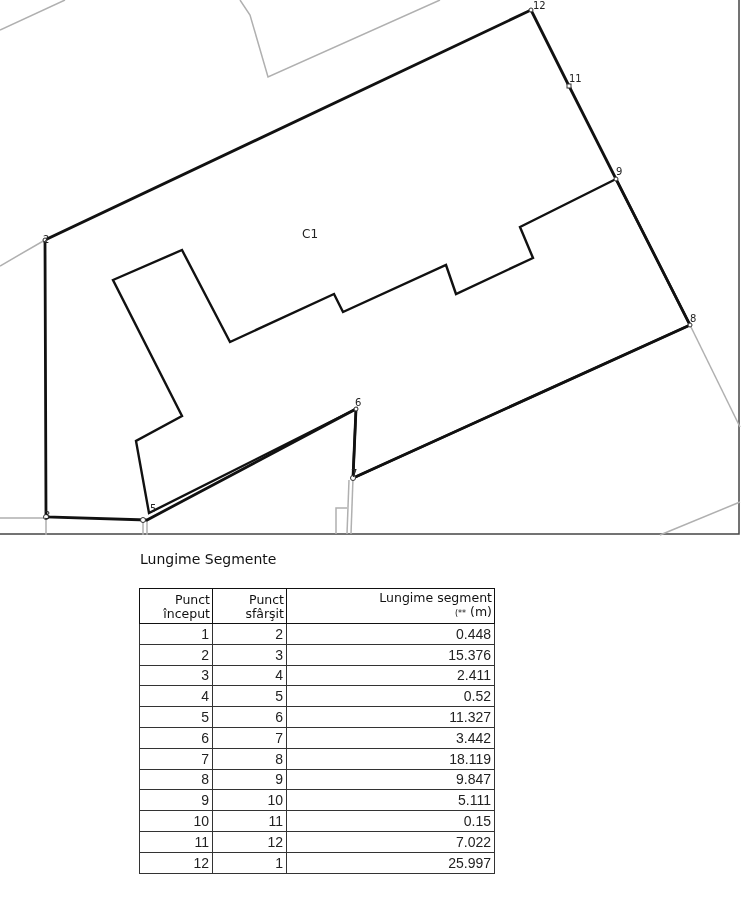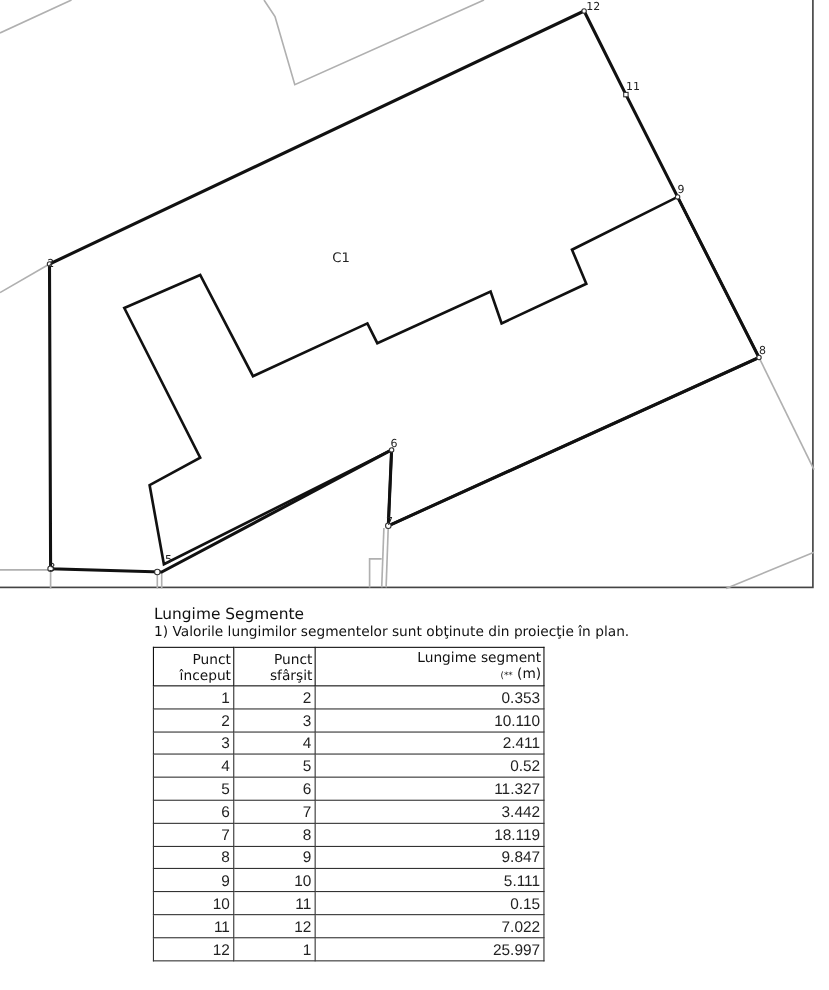--- a/index.html
+++ b/index.html
@@ -62,41 +62,40 @@
   <text class="pt-label" x="355" y="406">6</text>
   <text class="pt-label" x="351" y="477">7</text>
   <text class="pt-label" x="690" y="322">8</text>
   <text class="pt-label" x="616" y="175">9</text>
   <text class="pt-label" x="569" y="82">11</text>
   <text class="pt-label" x="533" y="9">12</text>
 </svg>
 
 <div id="legend">
   <div class="title">Lungime Segmente</div>
-  <div class="note">1) Valorile lungimilor segmentelor sunt obţinute din proiecţie în plan.</div>
 </div>
 
 <table class="seg">
   <thead>
     <tr>
       <th class="c1"><span>Punct</span><br><span>început</span></th>
       <th class="c2"><span>Punct</span><br><span>sfârşit</span></th>
       <th class="c3"><span>Lungime segment</span><br><small>(**</small> <span>(m)</span></th>
     </tr>
   </thead>
   <tbody>
     <tr>
         <td>1</td>
         <td>2</td>
-        <td>0.353</td>
+        <td>0.448</td>
       </tr>
     <tr>
         <td>2</td>
         <td>3</td>
-        <td>10.110</td>
+        <td>15.376</td>
       </tr>
     <tr>
         <td>3</td>
         <td>4</td>
         <td>2.411</td>
       </tr>
     <tr>
         <td>4</td>
         <td>5</td>
         <td>0.52</td>

